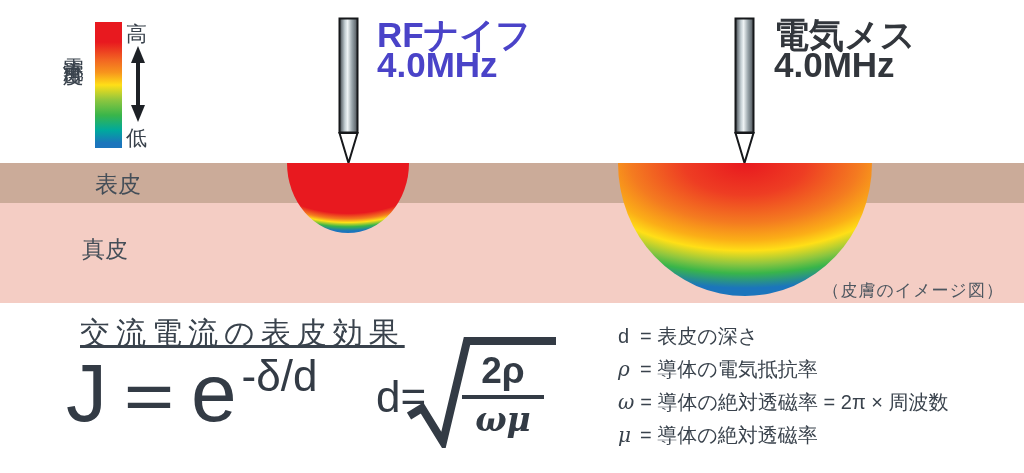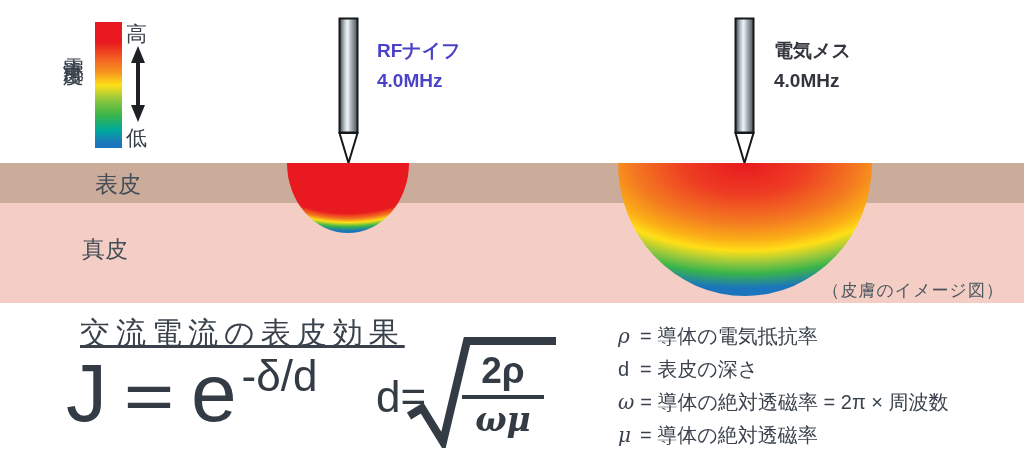--- a/index.html
+++ b/index.html
@@ -30,21 +30,21 @@
       #f7941d 40%,var(--c-yellow) 50%,var(--c-ygreen) 62%,var(--c-green) 74%,
       var(--c-teal) 86%,var(--c-blue) 96%,var(--c-blue) 100%);}
   .legend-high{position:absolute;left:126px;top:20px;font-size:21px;color:var(--ink);}
   .legend-low{position:absolute;left:126px;top:124px;font-size:21px;color:var(--ink);}
   .legend-arrow{position:absolute;left:130px;top:46px;}
 
   
   .probe{position:absolute;top:17px;}
   .probe.left{left:338px;}
   .probe.right{left:734px;}
-  .probe-label{position:absolute;top:36px;font-size:19px;font-weight:bold;line-height:30px;}
+  .probe-label{position:absolute;top:20px;font-size:35px;font-weight:bold;line-height:30px;}
   .probe-label.rf{left:377px;color:var(--rf-label);}
   .probe-label.es{left:774px;color:var(--es-label);}
 
   
   .epidermis{position:absolute;left:0;top:163px;width:1024px;height:40px;background:var(--epidermis);}
   .dermis{position:absolute;left:0;top:203px;width:1024px;height:100px;background:var(--dermis);}
   .skin-label{position:absolute;left:82px;font-size:23px;color:#444e58;}
   .skin-label.epi{top:169px;margin-left:13px;}
   .skin-label.derm{top:234px;}
   .skin-note{position:absolute;right:20px;top:279px;font-size:17px;color:var(--note);letter-spacing:1px;}
@@ -144,24 +144,24 @@
     <path d="M2,80 L15,72 L36,106 L60,5 L149,5" fill="none" stroke="#333b45" stroke-width="8" stroke-linejoin="miter"></path>
   </svg>
   <div class="fraction">
     <div class="frac-num">2ρ</div>
     <hr class="frac-bar">
     <div class="frac-den">ωμ</div>
   </div>
 
   <div class="defs">
     <div class="def-row">
-      <span class="def-sym greek">ρ</span><span class="def-rest">= 導体の電気抵抗率</span>
+      <span class="def-sym">d</span><span class="def-rest">= 表皮の深さ</span>
     </div>
     <div class="def-row">
-      <span class="def-sym">d</span><span class="def-rest">= 表皮の深さ</span>
+      <span class="def-sym greek">ρ</span><span class="def-rest">= 導体の電気抵抗率</span>
     </div>
     <div class="def-row">
       <span class="def-sym greek">ω</span><span class="def-rest">= 導体の絶対透磁率 = 2π × 周波数</span>
     </div>
     <div class="def-row">
       <span class="def-sym greek">μ</span><span class="def-rest">= 導体の絶対透磁率</span>
     </div>
   </div>
 
 </div>

